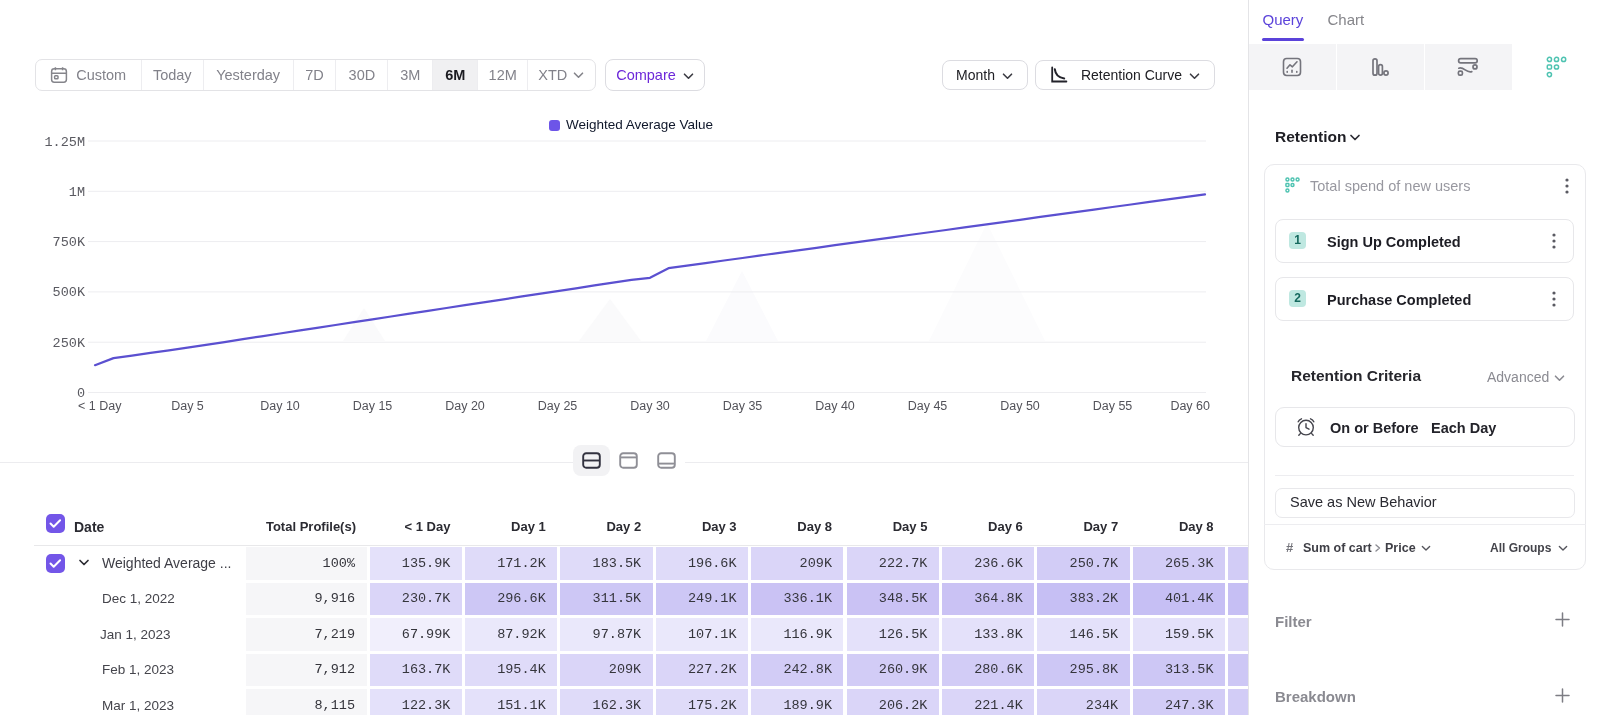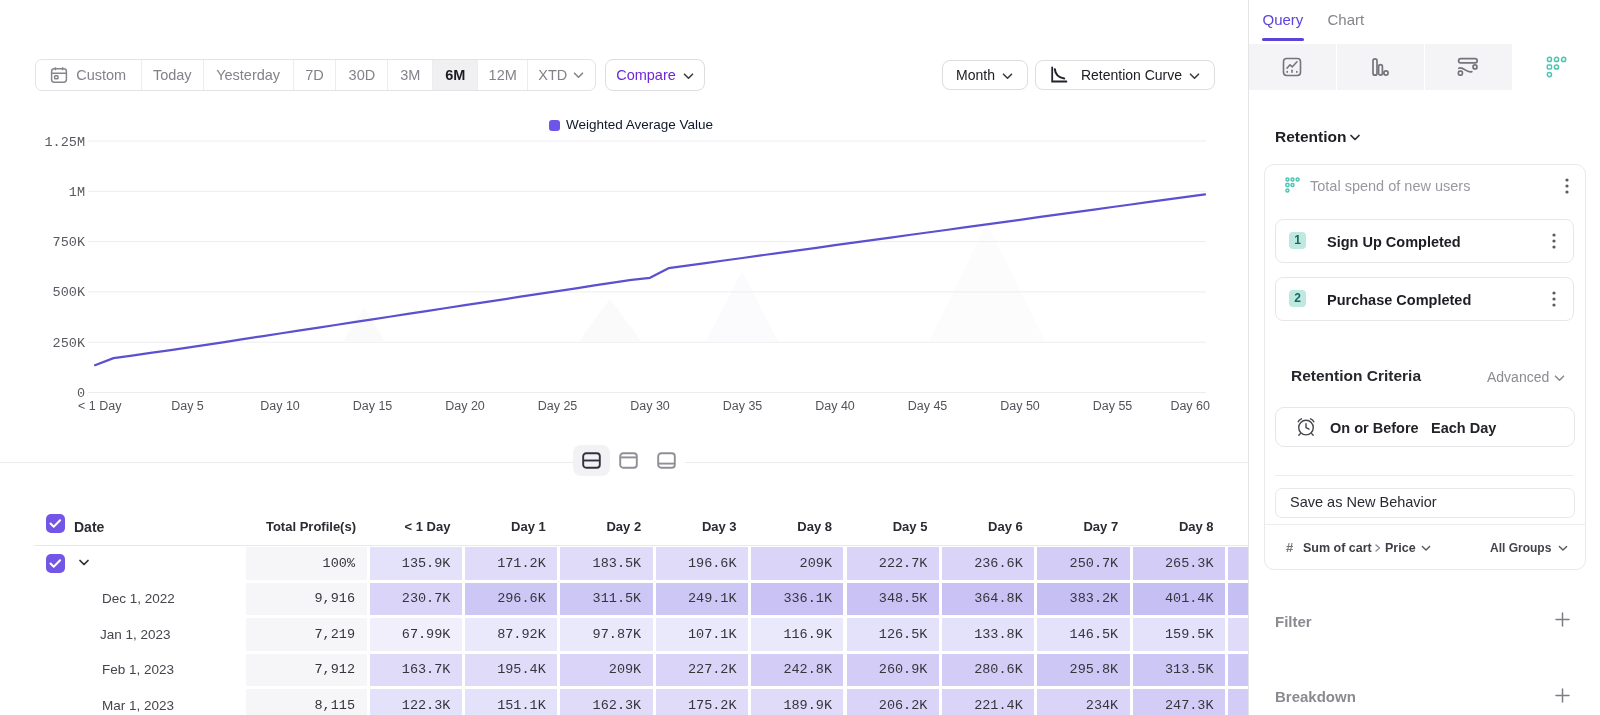--- a/index.html
+++ b/index.html
@@ -157,20 +157,21 @@
 <div class="mono num" style="left:1035.8px;top:545.5px;width:82.4px;line-height:35.5px">250.7K</div>
 <div style="position:absolute;left:1132.7px;top:547.0px;width:92.4px;height:32.5px;background:rgba(113,94,227,0.315)"></div>
 <div class="mono num" style="left:1131.2px;top:545.5px;width:82.4px;line-height:35.5px">265.3K</div>
 <div style="position:absolute;left:1228.1px;top:547.0px;width:19.9px;height:32.5px;background:rgba(113,94,227,0.315)"></div>
 <div class="cb" style="left:46px;top:554.0px"><svg width="19" height="19" viewBox="0 0 19 19">
         <path d="M4.5 9.5l3.2 3.2 6.4-6.4" stroke="#fff" stroke-width="2" fill="none" stroke-linecap="round" stroke-linejoin="round"></path>
       </svg></div>
 <svg style="position:absolute;left:78px;top:558.5px" width="12" height="8" viewBox="0 0 12 8">
       <path d="M2 1.5l4 4 4-4" stroke="#2c2c33" stroke-width="1.7" fill="none" stroke-linecap="round" stroke-linejoin="round"></path>
     </svg>
+<div style="position:absolute;left:102px;top:545.5px;line-height:35.5px;font-size:14px;color:#3e3e46">Weighted Average ...</div>
 <div style="position:absolute;left:246.0px;top:582.5px;width:121.0px;height:32.5px;background:#f6f6f8"></div>
 <div class="mono num" style="left:244.0px;top:581.0px;width:111.0px;line-height:35.5px">9,916</div>
 <div style="position:absolute;left:369.5px;top:582.5px;width:92.4px;height:32.5px;background:rgba(113,94,227,0.260)"></div>
 <div class="mono num" style="left:368.0px;top:581.0px;width:82.4px;line-height:35.5px">230.7K</div>
 <div style="position:absolute;left:464.9px;top:582.5px;width:92.4px;height:32.5px;background:rgba(113,94,227,0.350)"></div>
 <div class="mono num" style="left:463.4px;top:581.0px;width:82.4px;line-height:35.5px">296.6K</div>
 <div style="position:absolute;left:560.3px;top:582.5px;width:92.4px;height:32.5px;background:rgba(113,94,227,0.350)"></div>
 <div class="mono num" style="left:558.8px;top:581.0px;width:82.4px;line-height:35.5px">311.5K</div>
 <div style="position:absolute;left:655.7px;top:582.5px;width:92.4px;height:32.5px;background:rgba(113,94,227,0.350)"></div>
 <div class="mono num" style="left:654.2px;top:581.0px;width:82.4px;line-height:35.5px">249.1K</div>

